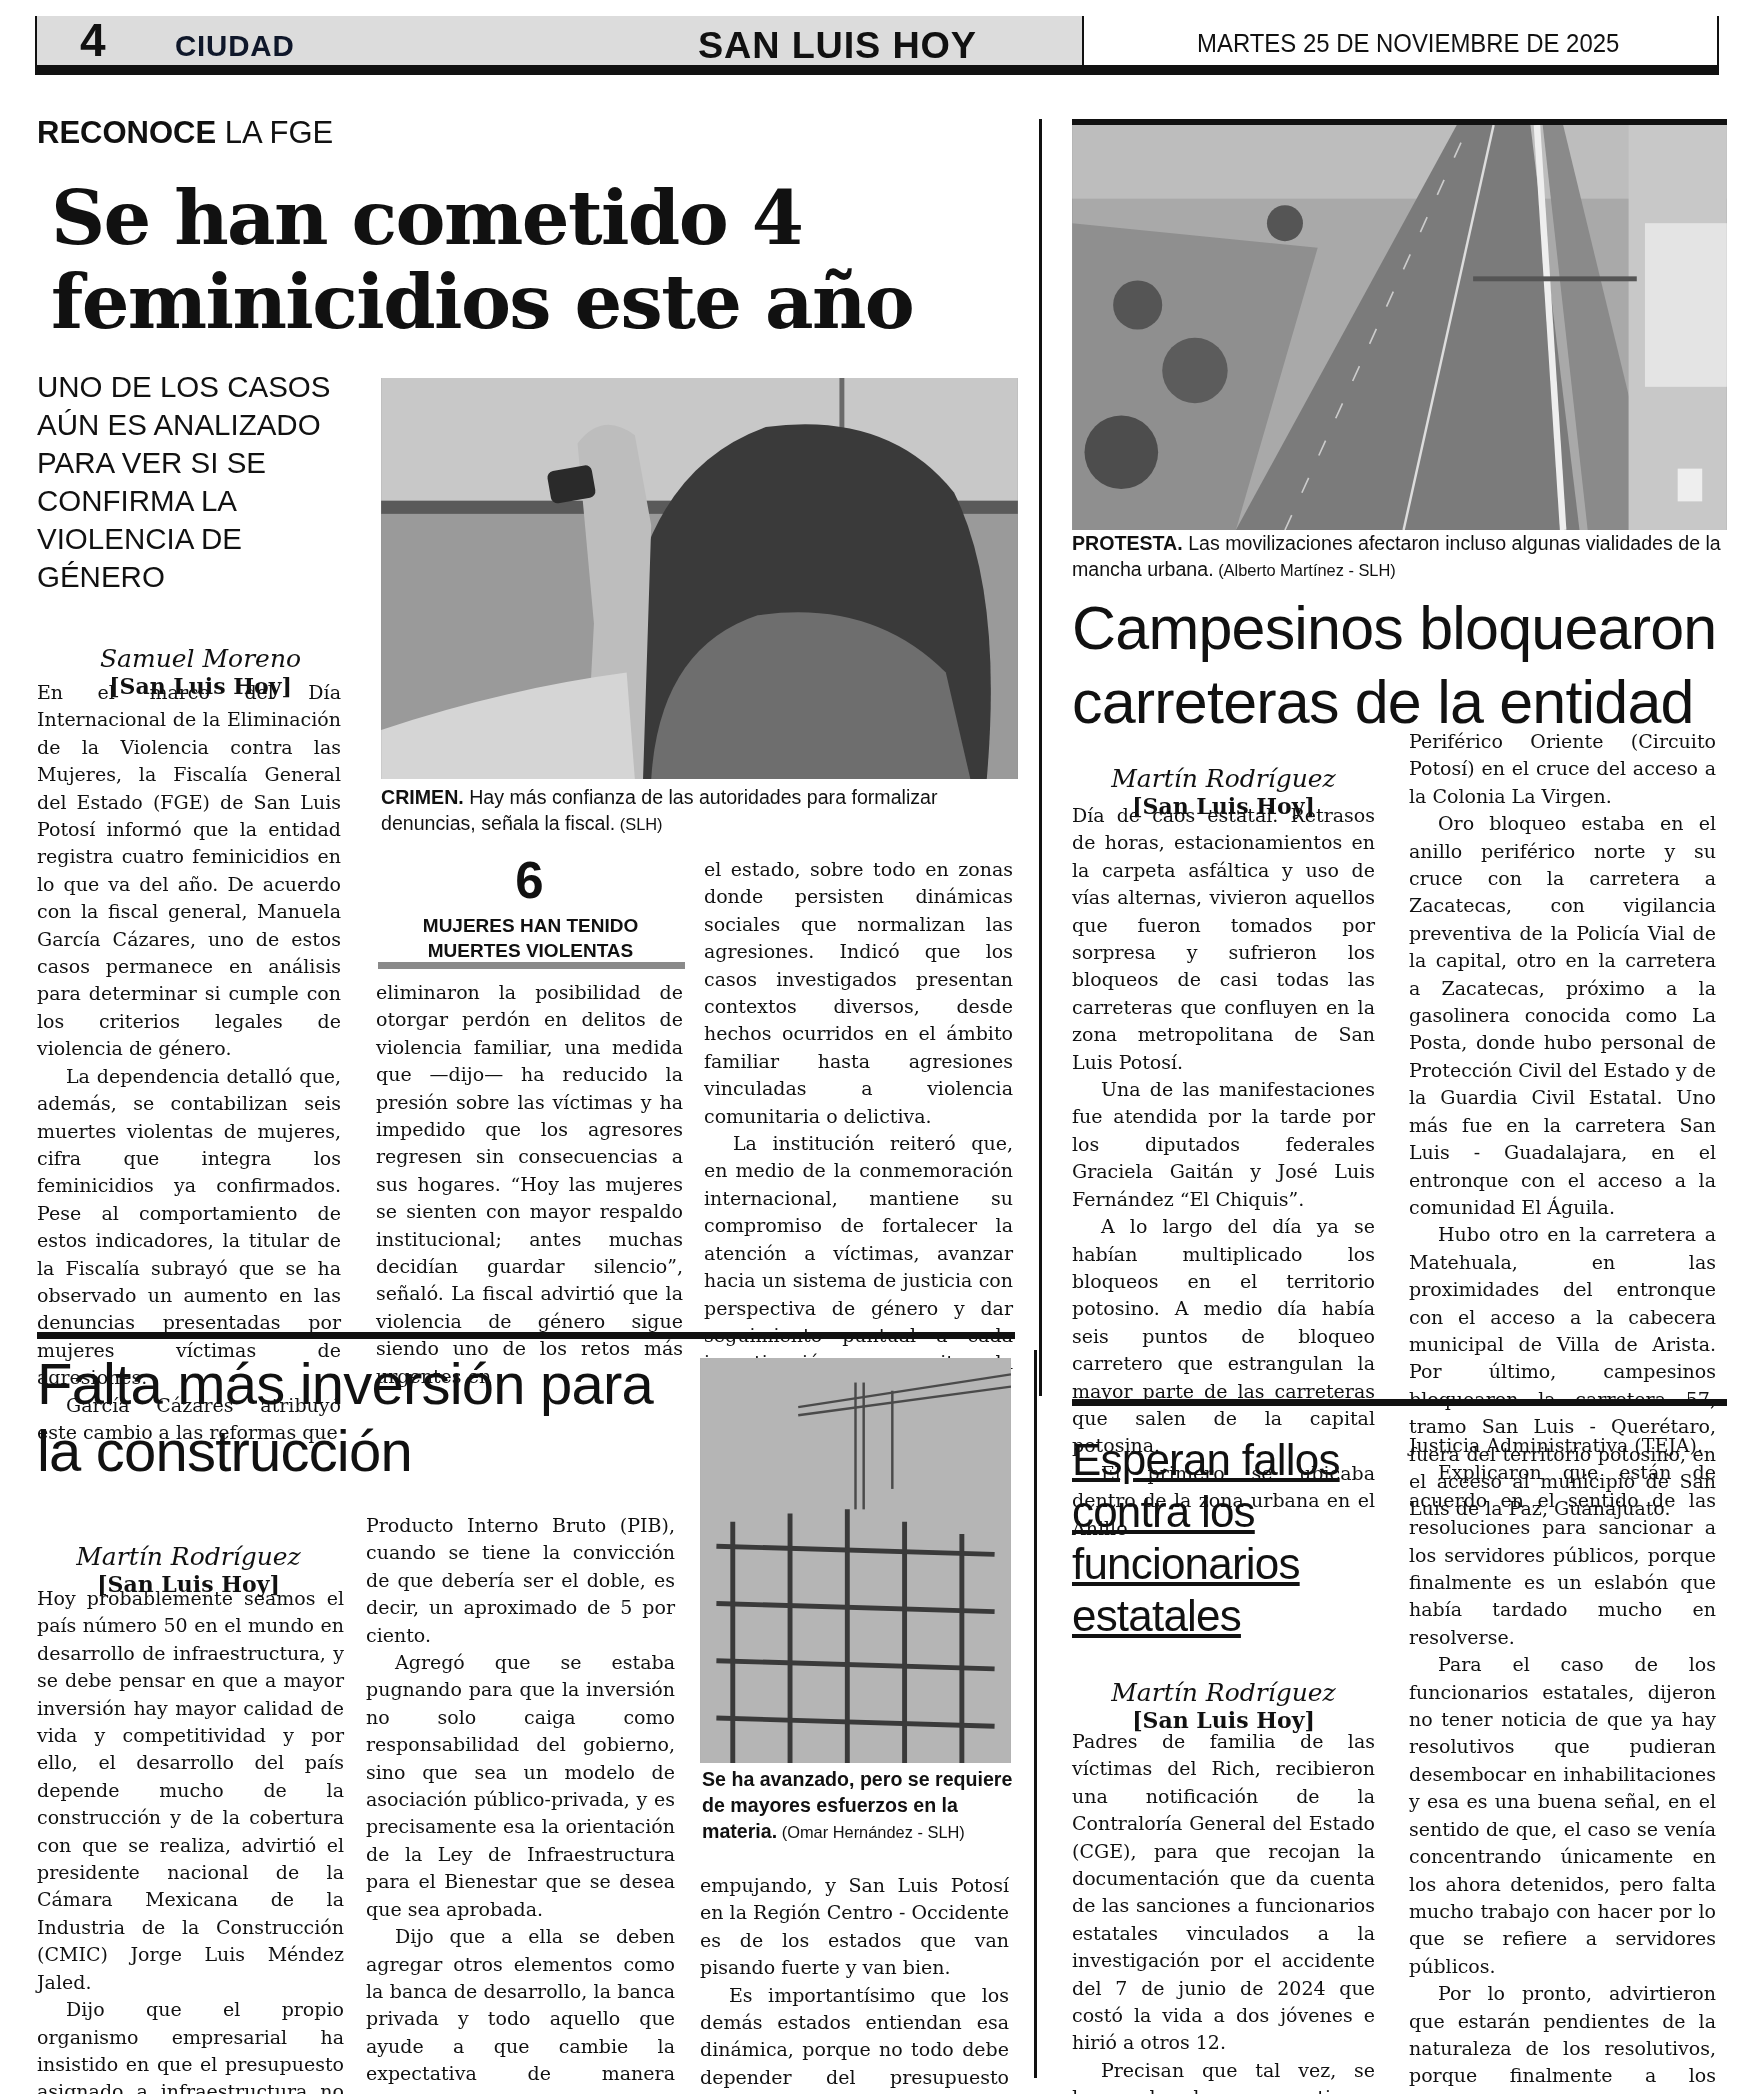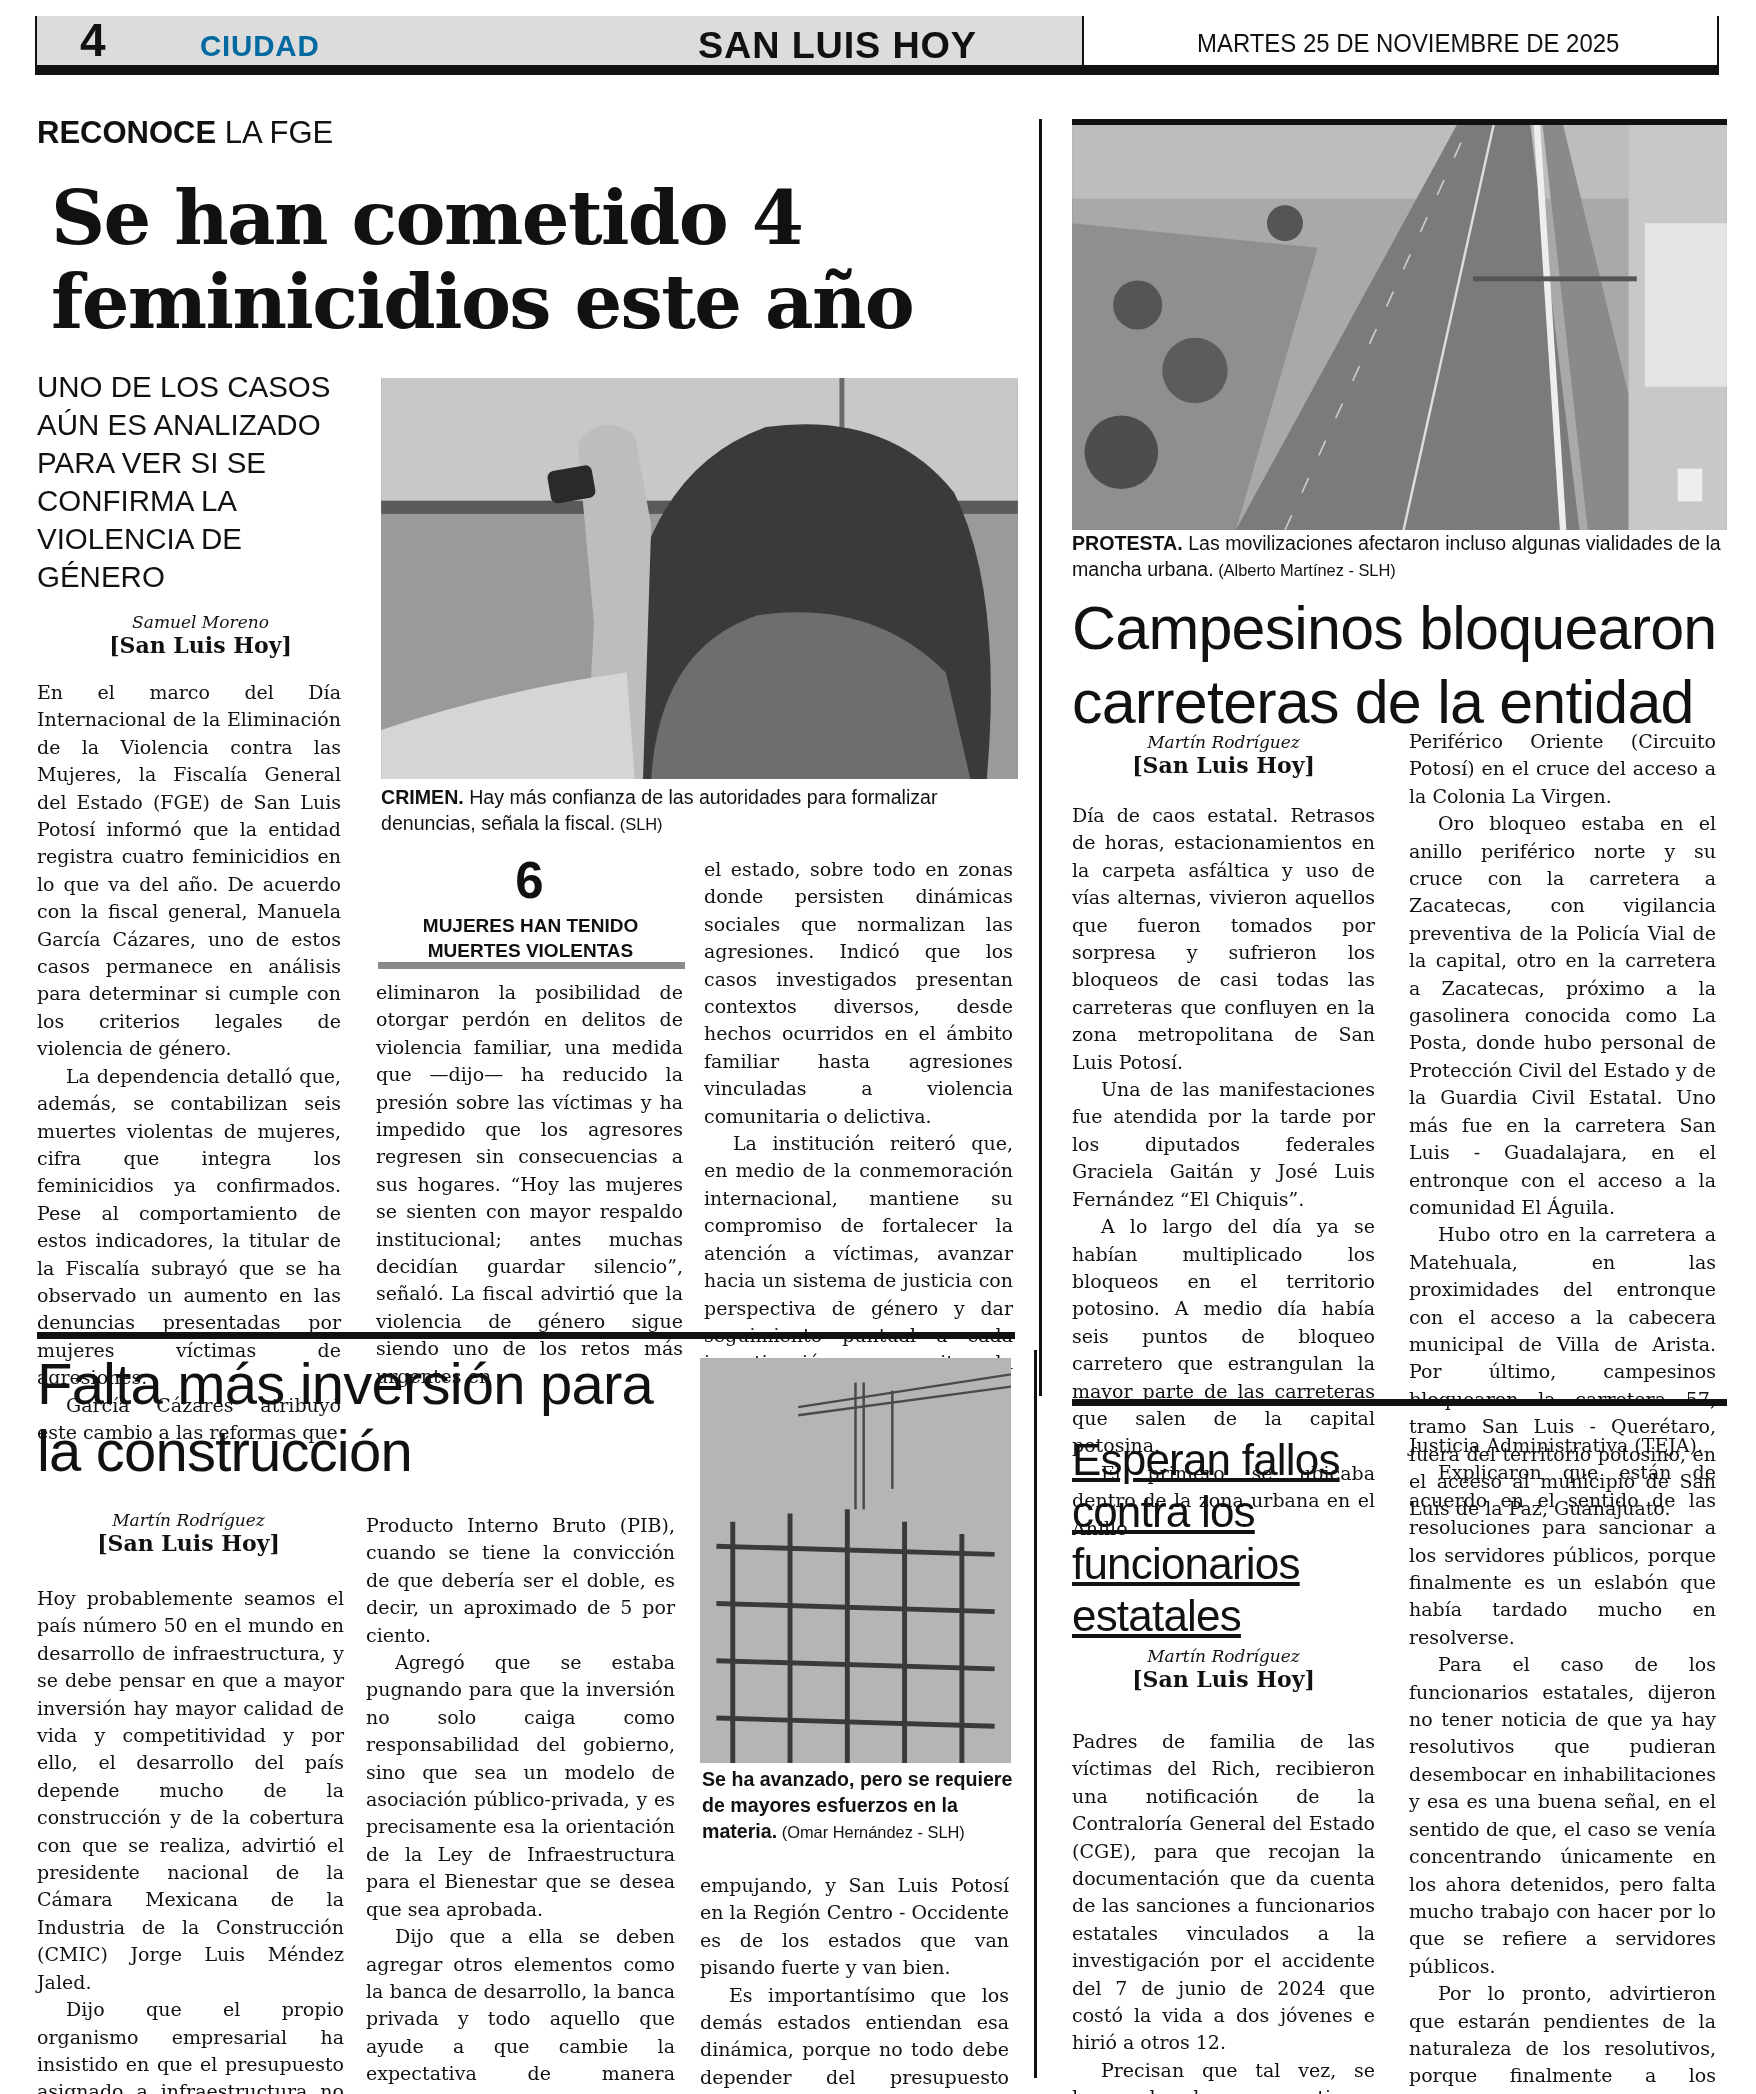--- a/index.html
+++ b/index.html
@@ -5,30 +5,30 @@
   html, body { margin: 0; padding: 0; background: #fff; }
   body { width: 1756px; height: 2095px; position: relative; overflow: hidden; color: #111; font-family: "DejaVu Serif", serif; }
   .abs { position: absolute; }
   
   .mast { left: 35px; top: 16.4px; width: 1684px; height: 57px; }
   .mast-gray { position:absolute; left:0; top:0; width:1047px; height:49px; background:#dcdcdc; border-left:2.5px solid #111; }
   .mast-bar { position:absolute; left:0; top:49px; width:1684px; height:9.8px; background:#111; }
   .mast-div { position:absolute; left:1047px; top:0; width:1.6px; height:49px; background:#111; }
   .mast-rend { position:absolute; right:0; top:0; width:2.5px; height:49px; background:#111; }
   .page-num { position:absolute; left:45px; top:-3.3px; font: bold 46px "Liberation Sans", sans-serif; color:#111; }
-  .section { position:absolute; left:165px; top:13px; font: bold 29.5px "Liberation Sans", sans-serif; color:#0369a1; letter-spacing:0.8px; }
+  .section { position:absolute; left:140px; top:13px; font: bold 29.5px "Liberation Sans", sans-serif; color:#0f172a; letter-spacing:0.8px; }
   .paper { position:absolute; left:663px; top:8.2px; font: 900 36px "Liberation Sans", sans-serif; letter-spacing:0.8px; transform: scaleX(1.05); transform-origin:left; }
   .date { position:absolute; left:1162px; top:11.5px; font: 26px "Liberation Sans", sans-serif; transform: scaleX(0.92); transform-origin:left; }
 
   .kicker { left: 37px; top: 115px; font: 31px "Liberation Sans", sans-serif; }
   .kicker b { font-weight: 700; }
   .headline1 { left: 37px; top: 162px; width: 998px; font: 900 75px/84px "DejaVu Serif", serif; letter-spacing: -1.6px; }
   .subhead { left: 37px; top: 368px; width: 327px; font: 29.5px/38px "Liberation Sans", sans-serif; }
   .byline { text-align:center; font-family: "DejaVu Serif", serif; }
-  .byline .name { font-style: italic; font-size: 17px; display:block; }
+  .byline .name { font-style: italic; font-size: 25px; display:block;margin-top:32px; }
   .byline .org { font-weight: bold; font-size: 22px; display:block; }
 
   .body { font: 19px/27.4px "DejaVu Serif", serif; text-align: justify; hyphens: manual; }
   .body p { margin:0; text-indent: 0; }
   .body p.ind { text-indent: 29px; }
 
   .photo { background: #888; overflow:hidden; }
   .caption { font: 19.6px/26px "Liberation Sans", sans-serif; }
   .caption b { font-weight: 900; }
   .caption .credit { font-size: 16.4px; }

